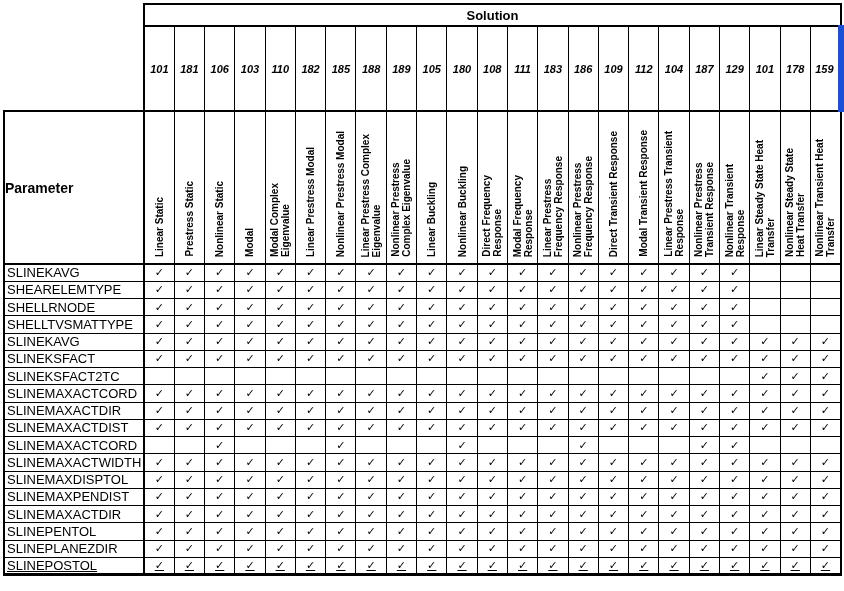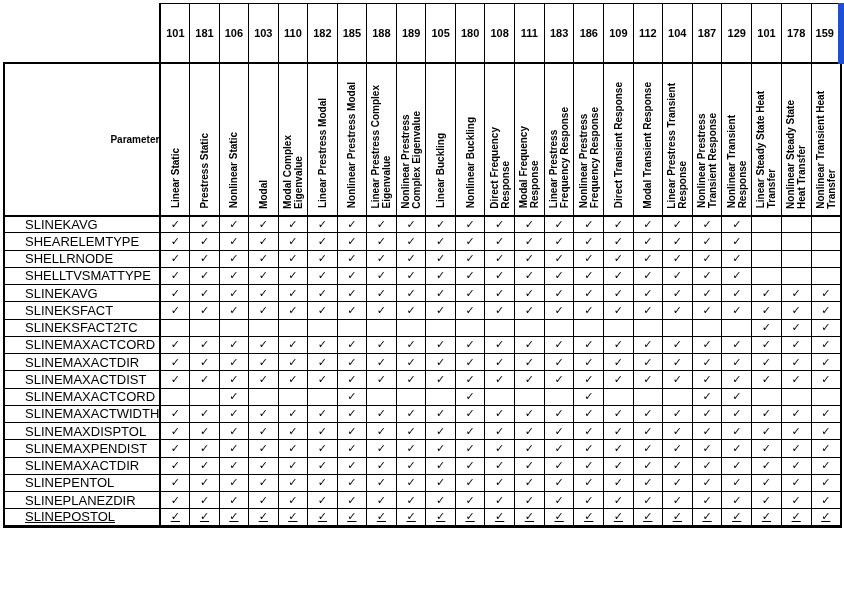--- a/index.html
+++ b/index.html
@@ -19,64 +19,64 @@
   col.sol-col   { width: 30.35px; }
   td { padding: 0; overflow: hidden; background: #fff; }
   td.blank { border: none; background: transparent; }
 
   tr.titlerow { height: 22px; }
   td.sol-title {
     border: 2px solid #000;
     font-weight: bold; font-size: 13px; text-align: center; vertical-align: middle;
   }
 
-  tr.numrow { height: 59px; }
+  tr.numrow { height: 85px; font-style: italic; }
   td.num {
     border: 1px solid #000;
     border-bottom: 2px solid #000;
     font-weight: bold; font-size: 11px;
     text-align: center; vertical-align: middle;
   }
   tr.numrow td.num.first { border-left: 2px solid #000; }
   tr.numrow td.num.last  { border-right: 6px solid #1d4ed8; }
 
   tr.rotrow { height: 153px; }
   td.rot {
     border: 1px solid #000;
     border-top: 2px solid #000;
     border-bottom: 2px solid #000;
     vertical-align: bottom;
   }
   td.rot.first { border-left: 2px solid #000; }
   td.rot.last  { border-right: 2px solid #000; }
   td.param-head {
     border: 2px solid #000;
-    font-weight: bold; font-size: 10px;
-    text-align: right; vertical-align: middle;
+    font-weight: bold; font-size: 14px;
+    text-align: left; vertical-align: middle;
   }
   .rotwrap {
     height: 151px;
     display: flex; justify-content: center; align-items: flex-end;
     padding-bottom: 6px; box-sizing: border-box;
   }
   .rottext {
     writing-mode: vertical-rl;
     transform: rotate(180deg);
     font-weight: bold; font-size: 10px; line-height: 11px;
     white-space: pre;
     text-align: left;
   }
 
   tbody tr { height: 17.26px; }
   td.pname {
     border: 1px solid #000;
     border-left: 2px solid #000;
     border-right: 2px solid #000;
     font-size: 13px; line-height: 15px;
-    padding-left: 20px;
+    padding-left: 2px;
     vertical-align: middle; white-space: nowrap;
   }
   td.chk {
     border: 1px solid #000;
     text-align: center; vertical-align: middle;
     font-size: 11px; line-height: 15px; font-weight: bold;
   }
   td.chk.last { border-right: 2px solid #000; }
   tbody tr.lastrow td { border-bottom: 3px solid #000; text-decoration: underline; }
 </style>
@@ -105,20 +105,24 @@
         <col class="sol-col">
         <col class="sol-col">
         <col class="sol-col">
         <col class="sol-col">
         <col class="sol-col">
         <col class="sol-col">
         <col class="sol-col">
         <col class="sol-col">
       </colgroup>
     <thead>
+      <tr class="titlerow">
+        <td class="blank"></td>
+        <td class="sol-title" id="solTitle" colspan="23">Solution</td>
+      </tr>
       <tr class="numrow" id="numRow">
         <td class="blank"></td>
       <td class="num first">101</td>
           <td class="num">181</td>
           <td class="num">106</td>
           <td class="num">103</td>
           <td class="num">110</td>
           <td class="num">182</td>
           <td class="num">185</td>
           <td class="num">188</td>

